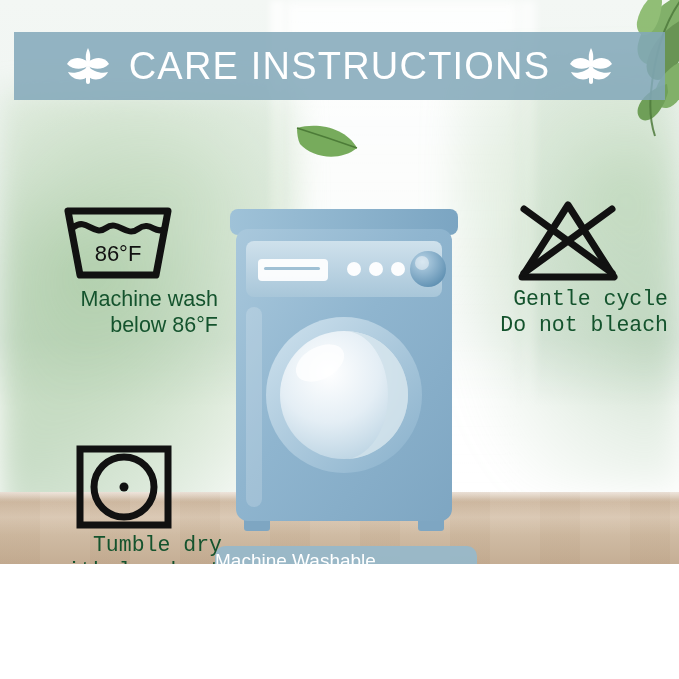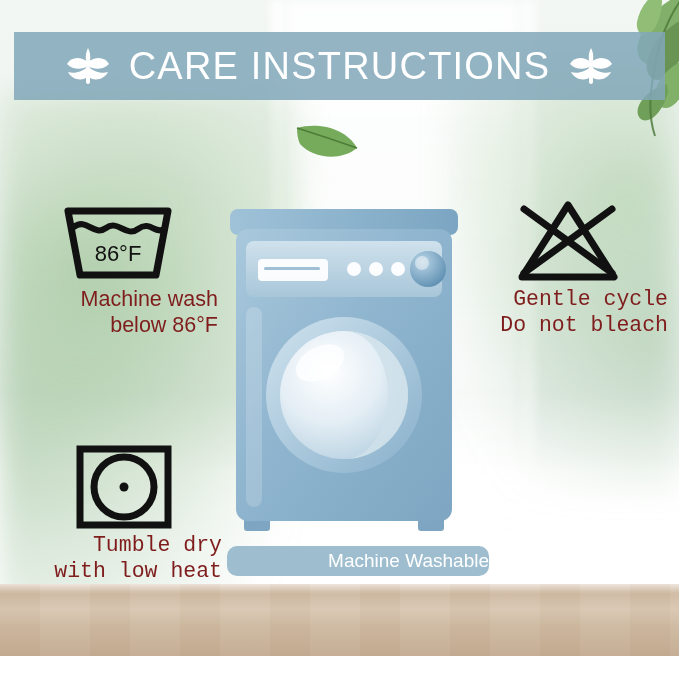--- a/index.html
+++ b/index.html
@@ -8,21 +8,21 @@
   }
   body {
     width: 679px;
     height: 679px;
     font-family: "Liberation Sans", sans-serif;
     overflow: hidden;
   }
   .poster {
     position: relative;
     width: 679px;
-    height: 656px;
+    height: 564px;
     overflow: hidden;
     background: #ffffff;
   }
 
   
   .bg {
     position: absolute;
     inset: 0;
     background:
       linear-gradient(to bottom, #f3f7f4 0%, #eef4f1 40%, #e9f0ec 60%, #ffffff 72%);
@@ -161,29 +161,29 @@
     position: absolute;
     left: 222px;
     top: 207px;
     width: 244px;
     height: 340px;
   }
 
   
   .pill {
     position: absolute;
-    left: 227px;
+    left: 215px;
     top: 546px;
     width: 262px;
     height: 30px;
     background: rgba(150,185,203,0.92);
     border-radius: 10px;
     display: flex;
     align-items: center;
-    justify-content: flex-end;
+    justify-content: flex-start;
   }
   .pill span {
     color: #ffffff;
     font-size: 19px;
   }
 
   
   .care {
     position: absolute;
     text-align: right;
@@ -191,21 +191,21 @@
   }
   .care .glyph {
     display: flex;
     align-items: center;
     justify-content: center;
     height: 92px;
   }
   .care .caption {
     font-size: 21.5px;
     line-height: 26px;
-    color: #7f1d1d;
+    color: #14532d;
     white-space: pre-line;
   }
 
   #care-wash   { left: 18px;  top: 194px; width: 200px; }
   #care-bleach { left: 468px; top: 194px; width: 200px; font-family: Liberation Mono, monospace; }
   #care-dry    { left: 26px;  top: 440px; width: 196px; font-family: Liberation Mono, monospace; }
   #care-iron   { left: 470px; top: 440px; width: 200px; }
 </style>
 </head>
 <body>

